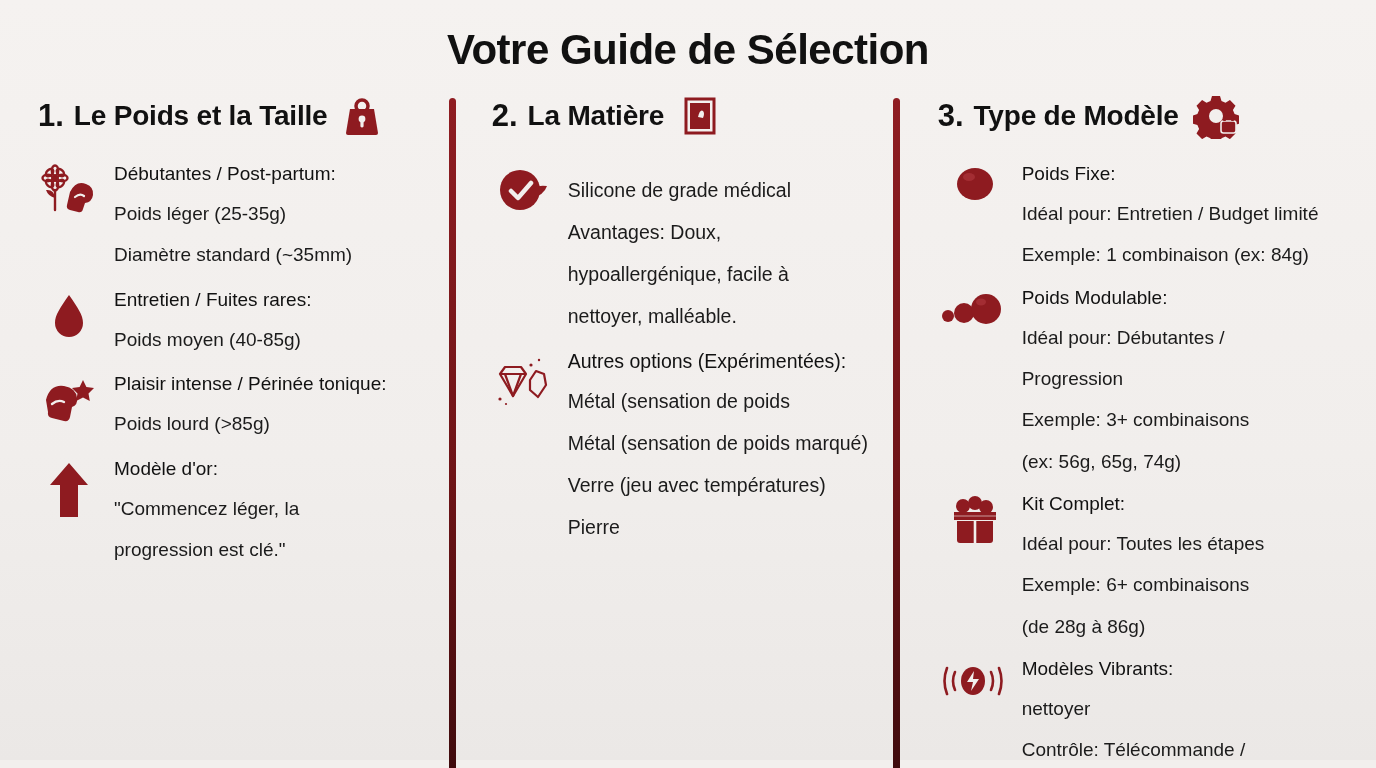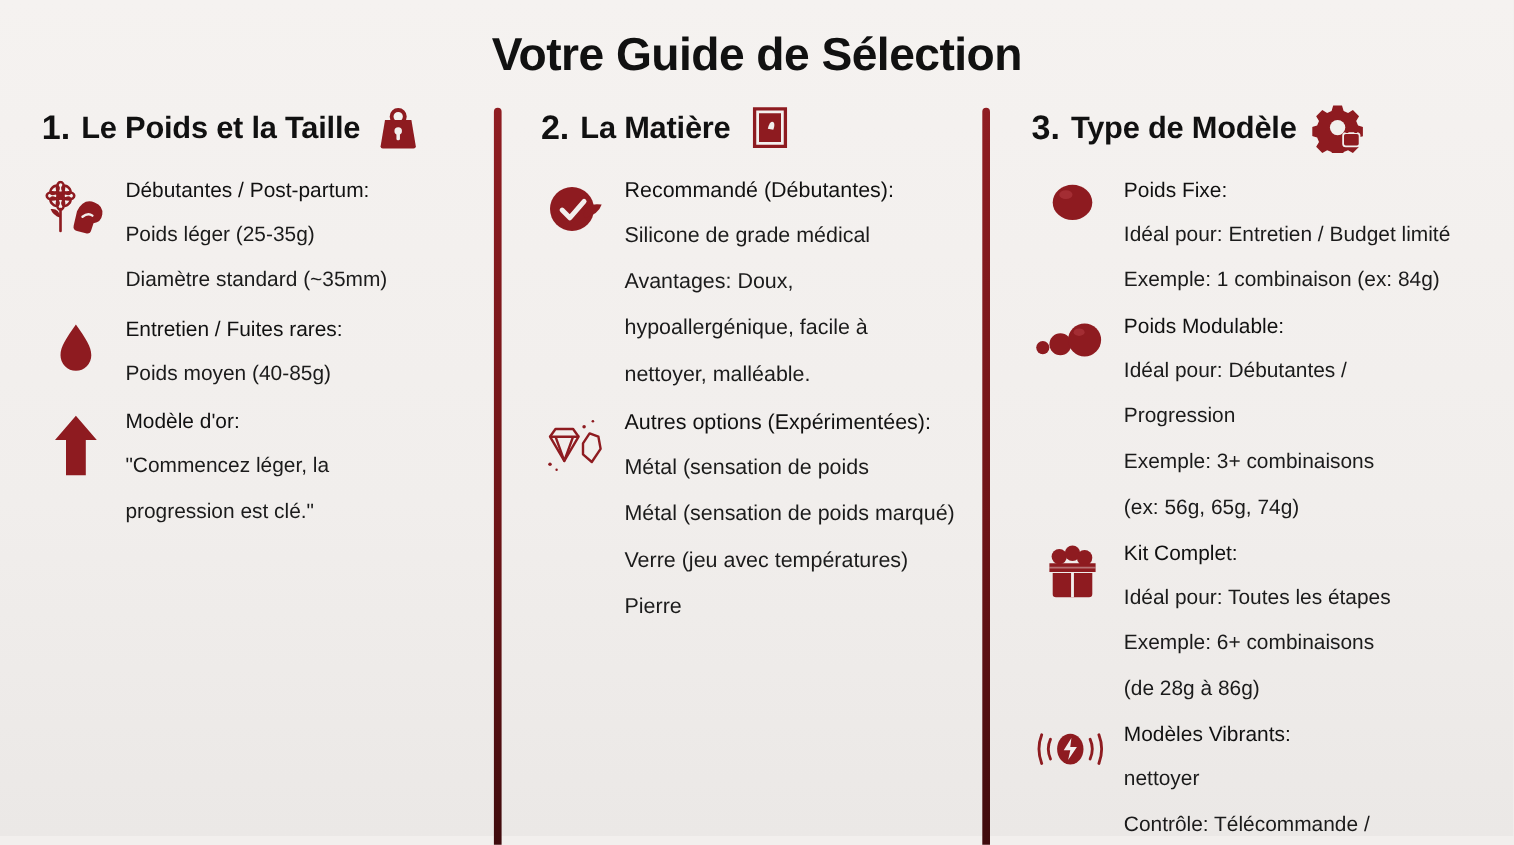--- a/index.html
+++ b/index.html
@@ -168,20 +168,33 @@
           <svg width="46" height="54" viewBox="0 0 46 54">
             <path d="M23 5 C14 18 9 25 9 33 a14 14 0 0 0 28 0 c0 -8 -5 -15 -14 -28z" fill="#8e1b20"></path>
           </svg>
         </div>
         <div class="item-body">
           <div class="item-title">Entretien / Fuites rares:</div>
           <div class="item-line">Poids moyen (40-85g)</div>
         </div>
       </div>
 
+      <div class="item">
+        <div class="item-icon">
+          <svg width="58" height="54" viewBox="0 0 58 54">
+            <path d="M6 26 q4 -16 18 -14 q12 2 13 12 q1 7 -5 9 l-2 10 q-1 5 -6 4 l-12 -3 q-5 -1 -4 -6z" fill="#8e1b20"></path>
+            <path d="M12 30 q6 -5 12 -2" stroke="#f2efed" stroke-width="2.4" fill="none" stroke-linecap="round"></path>
+            <path d="M43 6 l3.4 6.9 7.6 1.1 -5.5 5.4 1.3 7.6 -6.8 -3.6 -6.8 3.6 1.3 -7.6 -5.5 -5.4 7.6 -1.1z" fill="#8e1b20"></path>
+          </svg>
+        </div>
+        <div class="item-body">
+          <div class="item-title">Plaisir intense / Périnée tonique:</div>
+          <div class="item-line">Poids lourd (&gt;85g)</div>
+        </div>
+      </div>
 
       <div class="item">
         <div class="item-icon">
           <svg width="46" height="62" viewBox="0 0 46 62">
             <path d="M23 4 L42 26 H32 V58 H14 V26 H4 Z" fill="#8e1b20"></path>
           </svg>
         </div>
         <div class="item-body">
           <div class="item-title">Modèle d'or:</div>
           <div class="item-line">"Commencez léger, la</div>
@@ -207,21 +220,20 @@
 
       <div class="item">
         <div class="item-icon">
           <svg width="58" height="58" viewBox="0 0 58 58">
             <circle cx="26" cy="26" r="20" fill="#8e1b20"></circle>
             <path d="M17 27 l7 7 13 -15" stroke="#f2efed" stroke-width="4.5" fill="none" stroke-linecap="round" stroke-linejoin="round"></path>
             <path d="M38 34 q12 -3 15 -12 q-13 -2 -16 7 q-1 3 1 5z" fill="#8e1b20"></path>
           </svg>
         </div>
         <div class="item-body">
-          <div class="item-title">Recommandé (Débutantes):</div>
           <div class="item-line">Silicone de grade médical</div>
           <div class="item-line">Avantages: Doux,</div>
           <div class="item-line">hypoallergénique, facile à</div>
           <div class="item-line">nettoyer, malléable.</div>
         </div>
       </div>
 
       <div class="item">
         <div class="item-icon">
           <svg width="62" height="62" viewBox="0 0 62 62">

